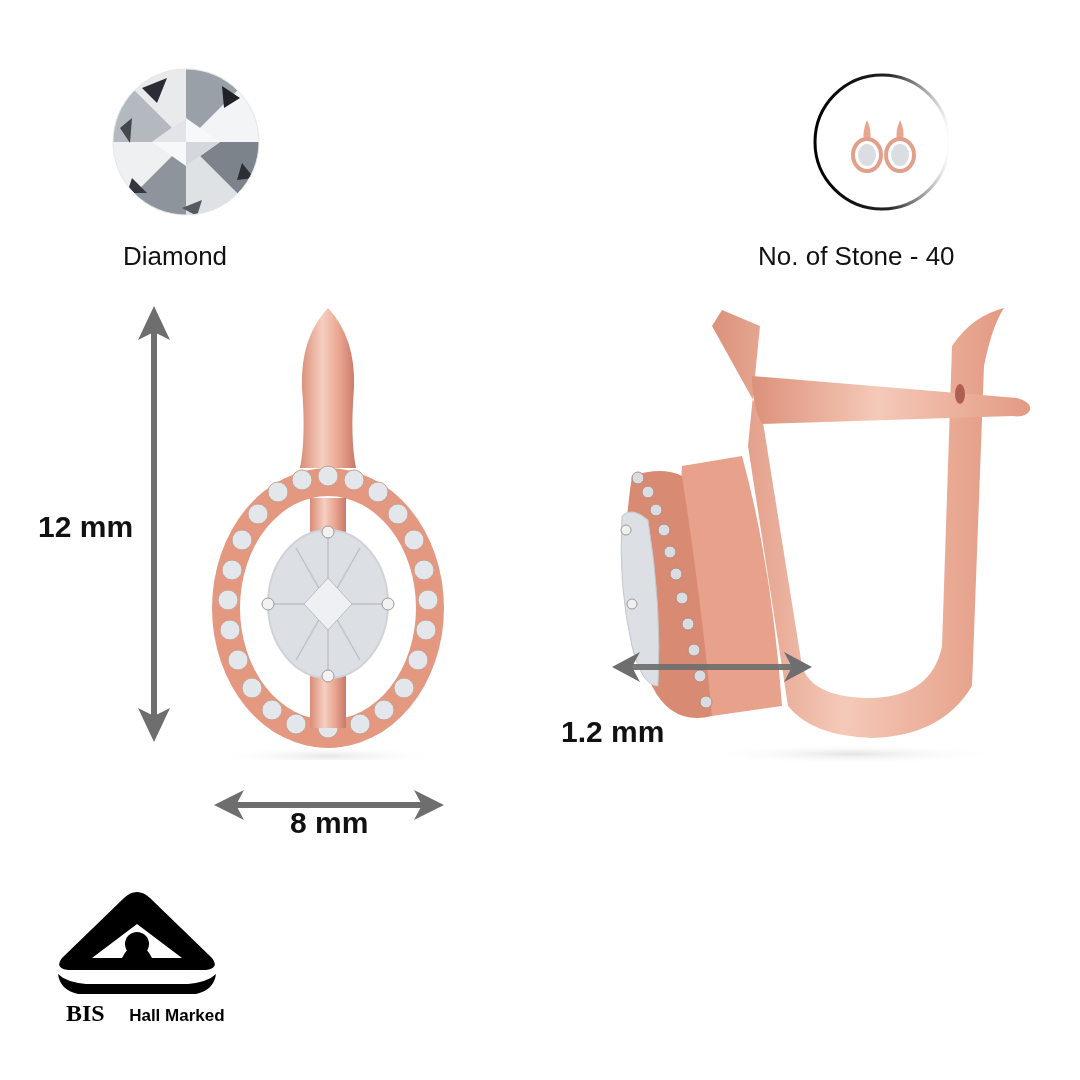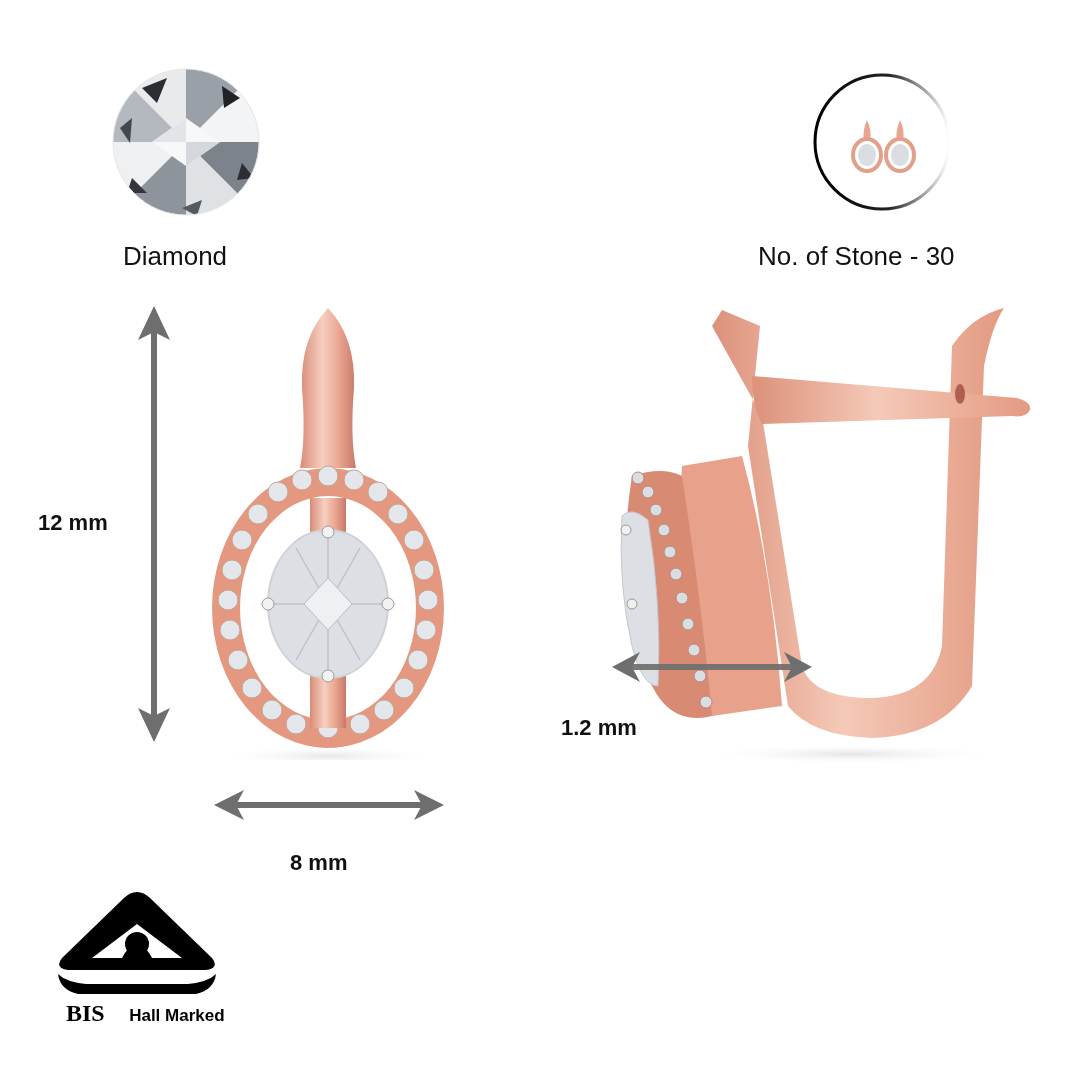--- a/index.html
+++ b/index.html
@@ -1,20 +1,20 @@
 <!DOCTYPE html>
 <html><head>
 <meta charset="utf-8">
 <style>
   html, body { margin:0; padding:0; background:#ffffff; }
   body { width:1080px; height:1080px; position:relative; overflow:hidden;
          font-family:"Liberation Sans", sans-serif; }
   .abs { position:absolute; }
   .label { font-weight:normal; color:#111; font-size:26px; white-space:nowrap; }
-  .dim { font-weight:bold; color:#111; font-size:22px; white-space:nowrap; }
+  .dim { font-weight:bold; color:#111; font-size:30px; white-space:nowrap; }
   svg { display:block; }
 </style>
 </head>
 <body>
 
 <div class="abs" style="left:112px;top:68px;width:148px;height:148px;">
   <svg width="148" height="148" viewBox="0 0 148 148">
     <defs>
       <clipPath id="dc">
           <circle cx="74" cy="74" r="73"></circle>
@@ -58,21 +58,21 @@
     <g>
       <path d="M55 48 Q50 60 52 68 L58 68 Q60 58 55 48Z" fill="#e9a58f"></path>
       <ellipse cx="55" cy="83" rx="14" ry="16" fill="none" stroke="#e2a08a" stroke-width="4"></ellipse>
       <ellipse cx="55" cy="83" rx="9" ry="11" fill="#dadde1"></ellipse>
       <path d="M88 48 Q83 60 85 68 L91 68 Q93 58 88 48Z" fill="#e9a58f"></path>
       <ellipse cx="88" cy="83" rx="14" ry="16" fill="none" stroke="#e2a08a" stroke-width="4"></ellipse>
       <ellipse cx="88" cy="83" rx="9" ry="11" fill="#dadde1"></ellipse>
     </g>
   </svg>
 </div>
-<div class="abs label" style="left:758px;top:241px;">No. of Stone - 30</div>
+<div class="abs label" style="left:758px;top:241px;">No. of Stone - 40</div>
 
 <div class="abs" style="left:136px;top:306px;width:36px;height:436px;">
   <svg width="36" height="436" viewBox="0 0 36 436">
     <rect x="15" y="20" width="6" height="396" fill="#6e6e6e"></rect>
     <polygon points="18,0 34,34 18,26 2,34" fill="#6e6e6e"></polygon>
     <polygon points="18,436 34,402 18,410 2,402" fill="#6e6e6e"></polygon>
   </svg>
 </div>
 <div class="abs dim" style="left:38px;top:510px;">12 mm</div>
 
@@ -134,21 +134,21 @@
   </svg>
 </div>
 
 <div class="abs" style="left:214px;top:788px;width:230px;height:34px;">
   <svg width="230" height="34" viewBox="0 0 230 34">
     <rect x="16" y="14" width="198" height="6" fill="#6e6e6e"></rect>
     <polygon points="0,17 30,2 22,17 30,32" fill="#6e6e6e"></polygon>
     <polygon points="230,17 200,2 208,17 200,32" fill="#6e6e6e"></polygon>
   </svg>
 </div>
-<div class="abs dim" style="left:290px;top:850px;text-align:right;">8 mm</div>
+<div class="abs dim" style="left:290px;top:806px;text-align:right;">8 mm</div>
 
 <div class="abs" style="left:612px;top:306px;width:424px;height:456px;">
   <svg width="424" height="456" viewBox="0 0 424 456">
     <defs>
       <linearGradient id="rg2" x1="0" y1="0" x2="1" y2="0">
         <stop offset="0" stop-color="#dc917a"></stop>
         <stop offset="0.45" stop-color="#f5c9b8"></stop>
         <stop offset="1" stop-color="#e39a82"></stop>
       </linearGradient>
       <radialGradient id="shadow2" cx="0.5" cy="0.5" r="0.5">

